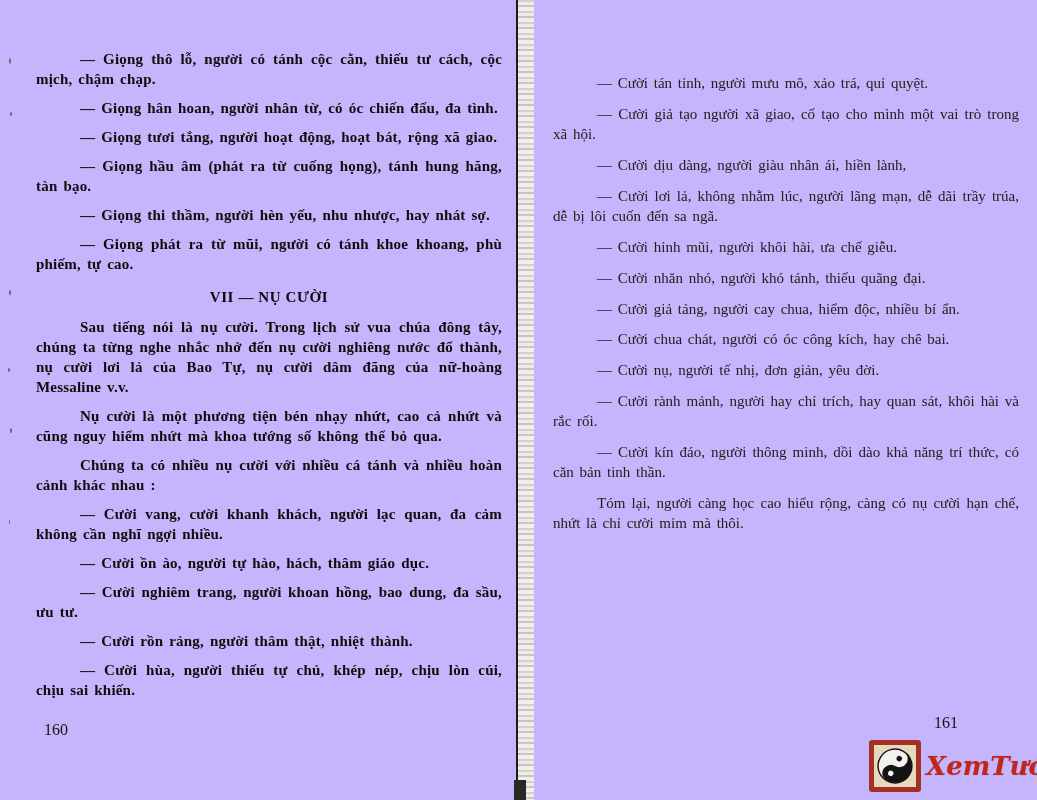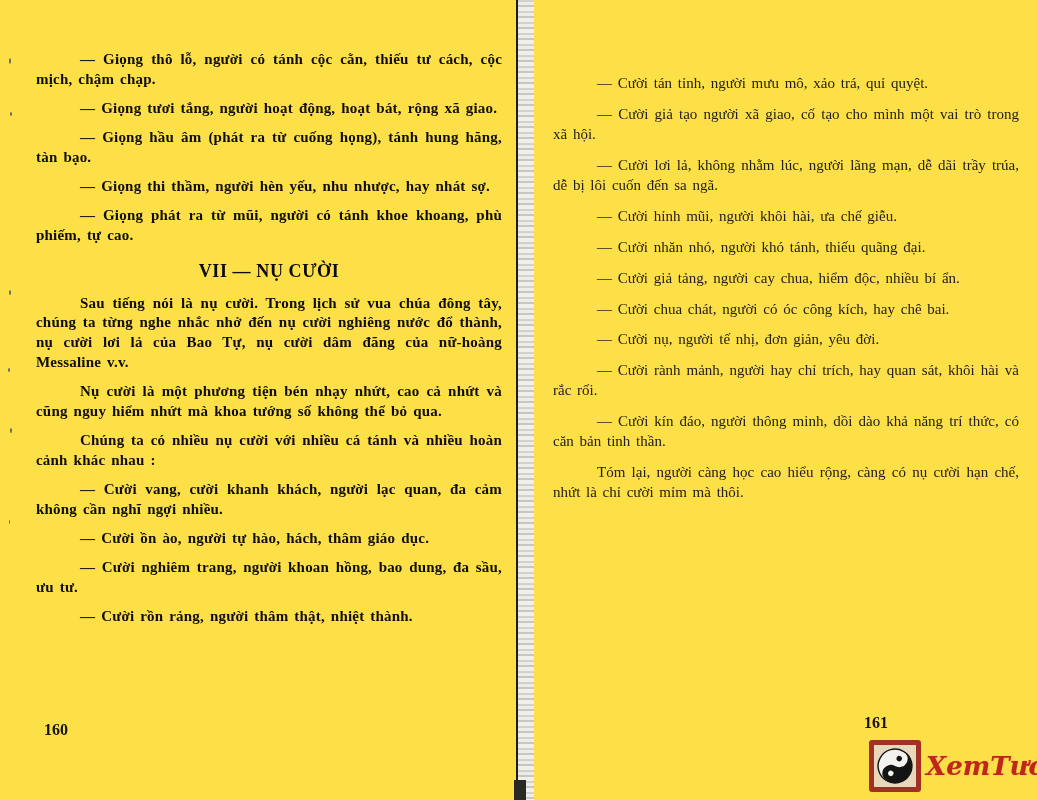--- a/index.html
+++ b/index.html
@@ -1,20 +1,20 @@
 <!DOCTYPE html>
 <html><head>
 <meta charset="utf-8">
 <style>
   html,body{margin:0;padding:0;}
   body{background:#d9d9d6;}
   .scan{
     position:relative;
     width:1037px;height:800px;
-    background:#fde047;
+    background:#c4b5fd;
     overflow:hidden;
     font-family:"Liberation Serif", serif;
   }
   .page{position:absolute;top:0;box-sizing:border-box;}
   .page-left{left:0;width:516px;height:800px;padding:50px 14px 0 36px;}
   .page-right{left:533px;width:504px;height:800px;padding:74px 18px 0 20px;}
   .gutter{
     position:absolute;left:516px;top:0;width:16px;height:800px;
     border-left:2px solid #1d1c1a;
     background:repeating-linear-gradient(180deg,#d3d1cb 0 2px,#eeece7 2px 5px,#c8c6c0 5px 7px,#f1efea 7px 11px);
@@ -25,27 +25,27 @@
     text-indent:44px;
     text-align:justify;
     font-size:15px;
     line-height:1.33;
     color:#16130f;
     word-spacing:2px;
   }
   .page-left .para{font-weight:700;letter-spacing:.2px;color:#0f0d0a;}
   .page-right .para{font-weight:400;color:#24201b;margin-bottom:11px;}
   .heading{
-    font-size:18px;font-weight:800;text-align:center;
+    font-size:15px;font-weight:800;text-align:center;
     margin:15px 0 12px 0;letter-spacing:.6px;color:#0c0a08;
     font-family:"Liberation Serif", serif;
   }
-  .pageno{position:absolute;font-size:16px;font-weight:700;color:#17140f;}
+  .pageno{position:absolute;font-size:16px;font-weight:400;color:#17140f;}
   .pageno-left{left:44px;top:721px;}
-  .pageno-right{left:864px;top:714px;}
+  .pageno-right{left:934px;top:714px;}
   .watermark{
     position:absolute;left:869px;top:740px;
     display:flex;align-items:center;gap:5px;
   }
   .yy-box{
     width:52px;height:52px;box-sizing:border-box;
     background:#e7d8bc;border:5px solid #a33023;border-radius:3px;
     display:flex;align-items:center;justify-content:center;
     flex:0 0 auto;
   }
@@ -65,43 +65,46 @@
   .s5{left:10px;top:428px;width:2px;height:5px;}
   .s6{left:9px;top:520px;width:1px;height:4px;}
 </style>
 </head>
 <body>
 
 <div class="scan">
 
   <section class="page page-left">
     <p class="para">— Giọng thô lỗ, người có tánh cộc cằn, thiếu tư cách, cộc mịch, chậm chạp.</p>
+    <p class="para">— Giọng hân hoan, người nhân từ, có óc chiến đấu, đa tình.</p>
     <p class="para">— Giọng tươi tắng, người hoạt động, hoạt bát, rộng xã giao.</p>
     <p class="para">— Giọng hầu âm (phát ra từ cuống họng), tánh hung hăng, tàn bạo.</p>
     <p class="para">— Giọng thi thầm, người hèn yếu, nhu nhược, hay nhát sợ.</p>
     <p class="para">— Giọng phát ra từ mũi, người có tánh khoe khoang, phù phiếm, tự cao.</p>
 
     <h2 class="heading">VII — NỤ CƯỜI</h2>
 
     <p class="para">Sau tiếng nói là nụ cười. Trong lịch sử vua chúa đông tây, chúng ta từng nghe nhắc nhở đến nụ cười nghiêng nước đổ thành, nụ cười lơi lả của Bao Tự, nụ cười dâm đãng của nữ-hoàng Messaline v.v.</p>
     <p class="para">Nụ cười là một phương tiện bén nhạy nhứt, cao cả nhứt và cũng nguy hiểm nhứt mà khoa tướng số không thể bỏ qua.</p>
     <p class="para">Chúng ta có nhiều nụ cười với nhiều cá tánh và nhiều hoàn cảnh khác nhau :</p>
 
     <p class="para">— Cười vang, cười khanh khách, người lạc quan, đa cảm không cần nghĩ ngợi nhiều.</p>
     <p class="para">— Cười ồn ào, người tự hào, hách, thâm giáo dục.</p>
     <p class="para">— Cười nghiêm trang, người khoan hồng, bao dung, đa sầu, ưu tư.</p>
     <p class="para">— Cười rồn rảng, người thâm thật, nhiệt thành.</p>
+    <p class="para">— Cười hùa, người thiếu tự chủ, khép nép, chịu lòn cúi, chịu sai khiến.</p>
   </section>
 
   <div class="gutter"></div>
   <div class="gutter-foot"></div>
 
   <section class="page page-right">
     <p class="para">— Cười tán tỉnh, người mưu mô, xảo trá, quỉ quyệt.</p>
     <p class="para">— Cười giả tạo người xã giao, cố tạo cho mình một vai trò trong xã hội.</p>
+    <p class="para">— Cười dịu dàng, người giàu nhân ái, hiền lành,</p>
     <p class="para">— Cười lơi lả, không nhằm lúc, người lãng mạn, dễ dãi trầy trúa, dễ bị lôi cuốn đến sa ngã.</p>
     <p class="para">— Cười hỉnh mũi, người khôi hài, ưa chế giễu.</p>
     <p class="para">— Cười nhăn nhó, người khó tánh, thiếu quãng đại.</p>
     <p class="para">— Cười giả tảng, người cay chua, hiểm độc, nhiều bí ẩn.</p>
     <p class="para">— Cười chua chát, người có óc công kích, hay chê bai.</p>
     <p class="para">— Cười nụ, người tế nhị, đơn giản, yêu đời.</p>
     <p class="para">— Cười rành mảnh, người hay chỉ trích, hay quan sát, khôi hài và rắc rối.</p>
     <p class="para">— Cười kín đáo, người thông minh, dồi dào khả năng trí thức, có căn bản tinh thần.</p>
     <p class="para">Tóm lại, người càng học cao hiểu rộng, càng có nụ cười hạn chế, nhứt là chỉ cười mỉm mà thôi.</p>
   </section>

